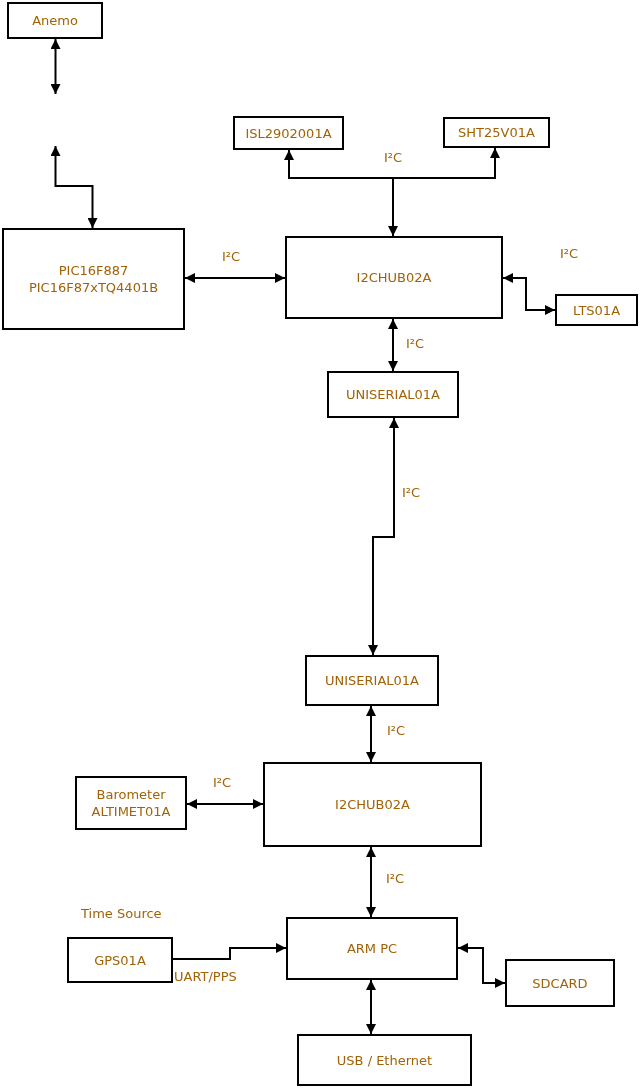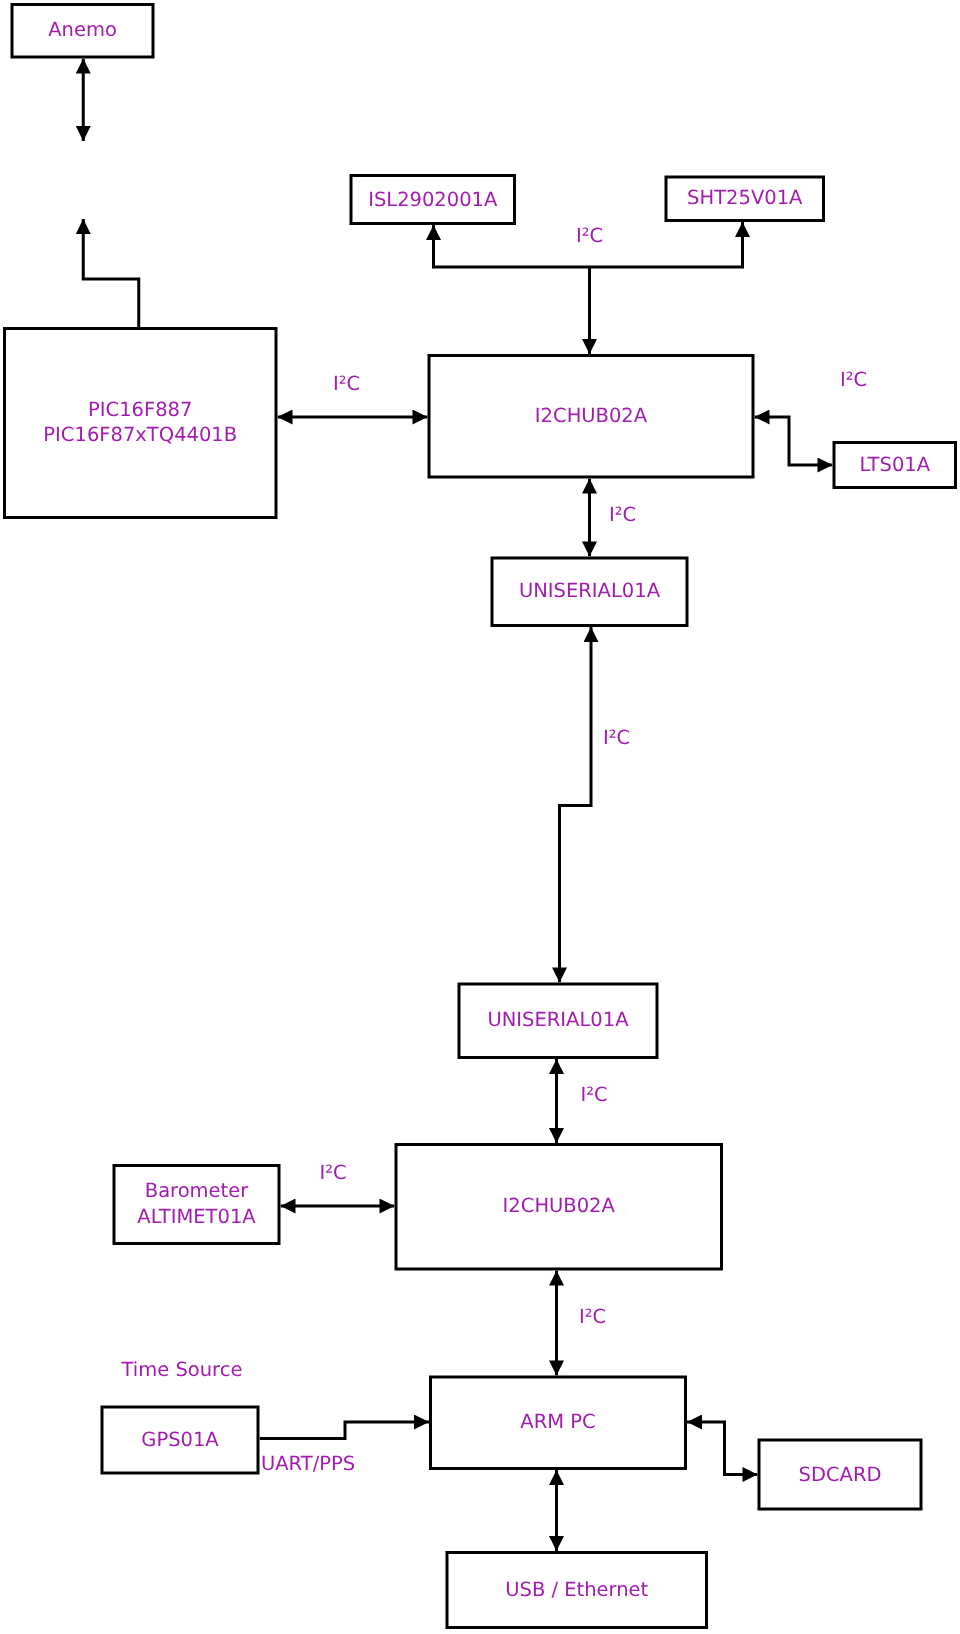--- a/index.html
+++ b/index.html
@@ -1,18 +1,18 @@
 <!DOCTYPE html>
 <html><head>
 <meta charset="utf-8">
 <style>
   html,body{margin:0;padding:0;background:#ffffff;}
   #canvas{
     position:relative;width:640px;height:1089px;background:#ffffff;
-    font-family:"DejaVu Sans","Liberation Sans",sans-serif;color:#a21caf;
+    font-family:"DejaVu Sans","Liberation Sans",sans-serif;color:#a16207;
     overflow:hidden;
   }
   #edges{position:absolute;left:0;top:0;width:640px;height:1089px;}
   .node{
     position:absolute;box-sizing:border-box;background:#ffffff;
     border:2px solid #000;display:flex;align-items:center;justify-content:center;
     text-align:center;font-size:13px;line-height:17px;white-space:pre-line;
   }
   .edge-label{
     position:absolute;font-size:13px;line-height:15px;white-space:nowrap;
@@ -42,21 +42,21 @@
     <path d="M187,804 H263" marker-start="url(#arr)" marker-end="url(#arr)"></path>
     <path d="M371,847 V917" marker-start="url(#arr)" marker-end="url(#arr)"></path>
     <path d="M173,959 H230 V948 H286" marker-end="url(#arr)"></path>
     <path d="M458,948 H483 V983 H505" marker-start="url(#arr)" marker-end="url(#arr)"></path>
     <path d="M371,980 V1034" marker-start="url(#arr)" marker-end="url(#arr)"></path>
   </svg>
 
   <div class="node" style="left:7px;top:2px;width:96px;height:37px;">Anemo</div>
 
 
-  <div class="node" style="left:2px;top:218px;width:183px;height:128px;">PIC16F887
+  <div class="node" style="left:2px;top:228px;width:183px;height:102px;">PIC16F887
 PIC16F87xTQ4401B</div>
 
   <div class="node" style="left:233px;top:116px;width:111px;height:34px;">ISL2902001A</div>
 
   <div class="node" style="left:443px;top:117px;width:107px;height:31px;">SHT25V01A</div>
 
   <div class="node" style="left:285px;top:236px;width:218px;height:83px;">I2CHUB02A</div>
 
   <div class="node" style="left:555px;top:294px;width:83px;height:32px;">LTS01A</div>
 

